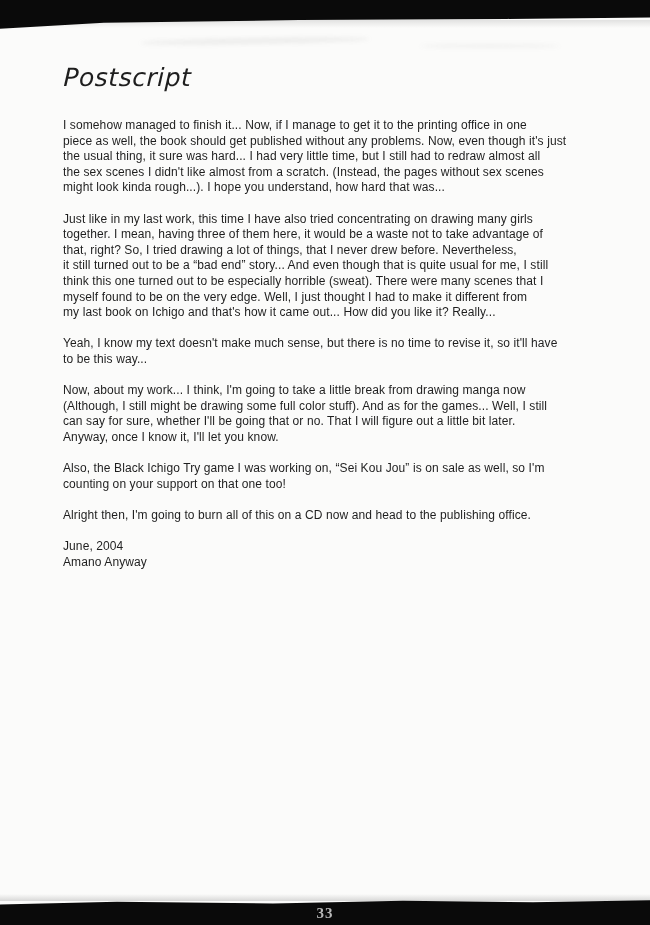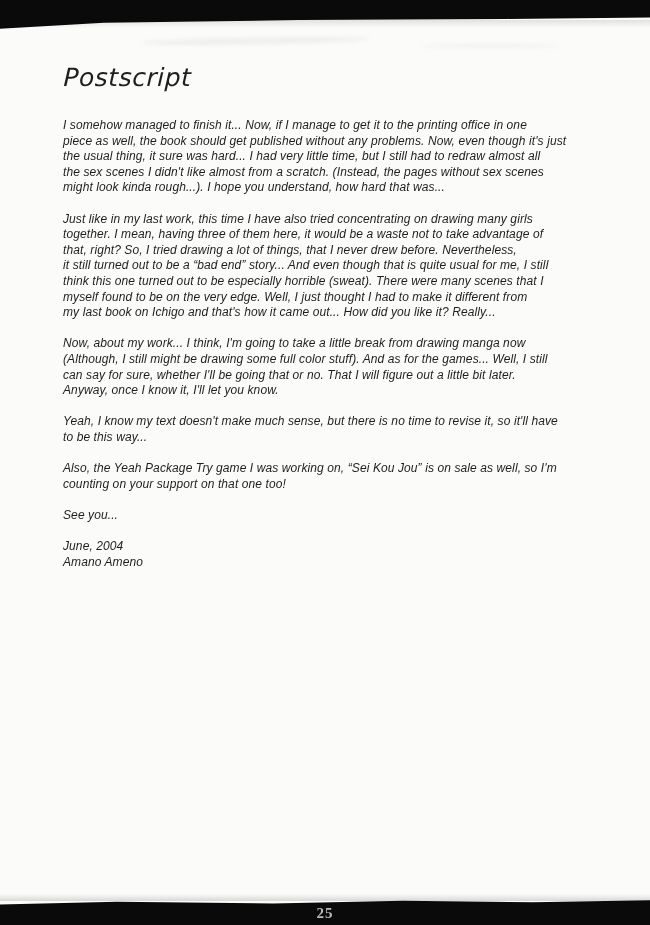--- a/index.html
+++ b/index.html
@@ -91,21 +91,20 @@
     font-weight: 500;
     font-size: 25px;
     letter-spacing: 0.5px;
     line-height: 28px;
     margin-bottom: 26px;
     transform: skewX(-2deg);
     transform-origin: left bottom;
   }
   .para {
     font-family: "Liberation Sans", sans-serif;
-    font-style: italic;
     font-size: 12px;
     line-height: 15.6px;
     letter-spacing: 0.1px;
     white-space: pre-line;
     margin-bottom: 15.6px;
   }
 </style>
 </head>
 <body>
 
@@ -125,31 +124,31 @@
 the usual thing, it sure was hard... I had very little time, but I still had to redraw almost all
 the sex scenes I didn't like almost from a scratch. (Instead, the pages without sex scenes
 might look kinda rough...). I hope you understand, how hard that was...</div>
     <div class="para">Just like in my last work, this time I have also tried concentrating on drawing many girls
 together. I mean, having three of them here, it would be a waste not to take advantage of
 that, right? So, I tried drawing a lot of things, that I never drew before. Nevertheless,
 it still turned out to be a “bad end” story... And even though that is quite usual for me, I still
 think this one turned out to be especially horrible (sweat). There were many scenes that I
 myself found to be on the very edge. Well, I just thought I had to make it different from
 my last book on Ichigo and that's how it came out... How did you like it? Really...</div>
+    <div class="para">Yeah, I know my text doesn't make much sense, but there is no time to revise it, so it'll have
+to be this way...</div>
     <div class="para">Now, about my work... I think, I'm going to take a little break from drawing manga now
 (Although, I still might be drawing some full color stuff). And as for the games... Well, I still
 can say for sure, whether I'll be going that or no. That I will figure out a little bit later.
 Anyway, once I know it, I'll let you know.</div>
-    <div class="para">Yeah, I know my text doesn't make much sense, but there is no time to revise it, so it'll have
-to be this way...</div>
-    <div class="para">Also, the Yeah Package Try game I was working on, “Sei Kou Jou” is on sale as well, so I'm
+    <div class="para">Also, the Black Ichigo Try game I was working on, “Sei Kou Jou” is on sale as well, so I'm
 counting on your support on that one too!</div>
-    <div class="para">See you...</div>
+    <div class="para">Alright then, I'm going to burn all of this on a CD now and head to the publishing office.</div>
 
     <div class="para"><span>June, 2004</span>
-<span>Amano Ameno</span></div>
+<span>Amano Anyway</span></div>
   </div>
 
   <div class="border-bottom-shadow"></div>
   <div class="border-bottom"></div>
-  <div class="page-number">25</div>
+  <div class="page-number">33</div>
 
 </div>
 
 </body></html>

